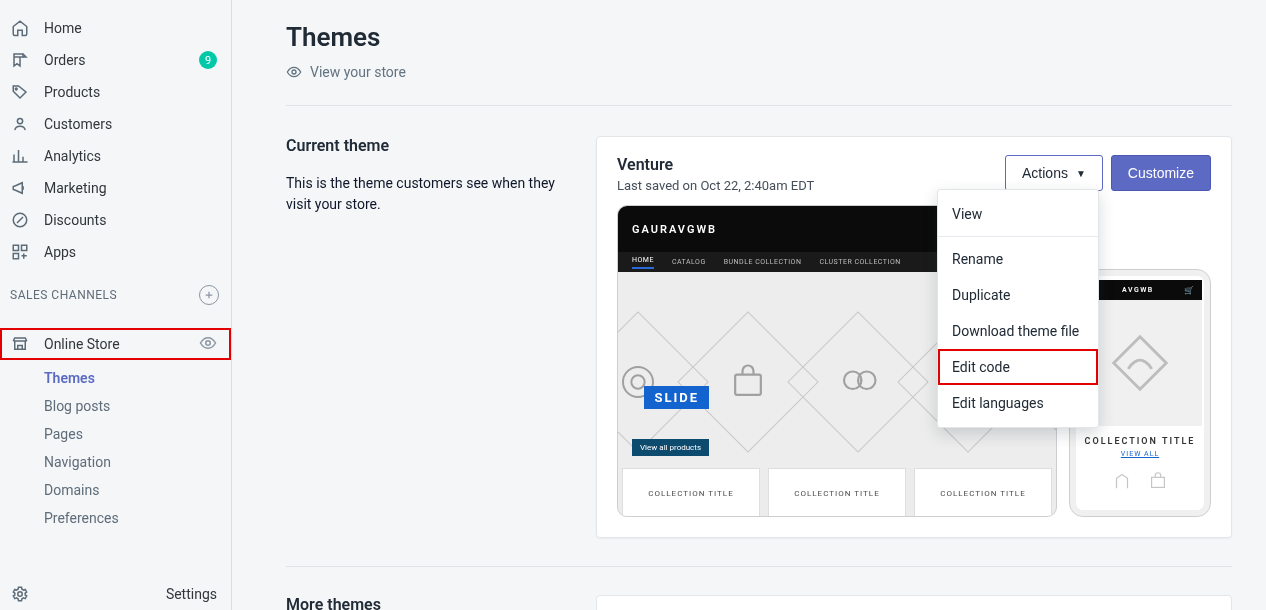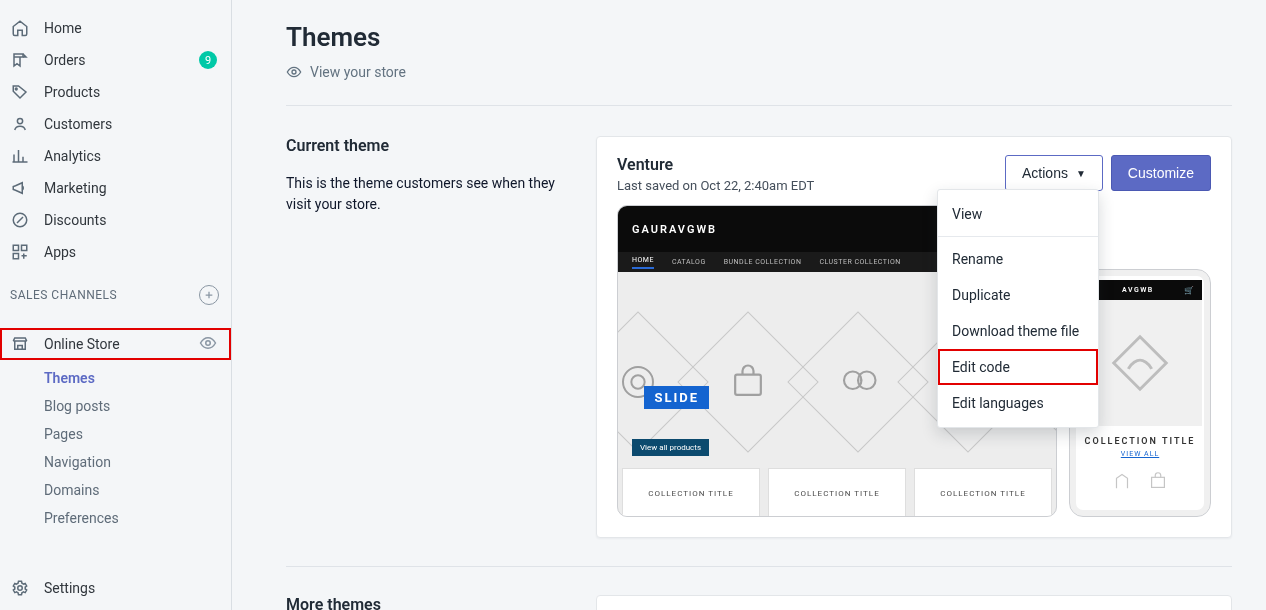--- a/index.html
+++ b/index.html
@@ -97,21 +97,22 @@
     color: #5f6c79;
     cursor: pointer;
   }
   .subnav .sub-item.active {
     color: #5c6ac4;
     font-weight: 600;
   }
 
   .sidebar-footer {
     margin-top: auto;
-    padding-bottom: 6px;
+    padding-bottom: 0;
+    text-align: right;
   }
 
   
   .main {
     flex: 1;
     overflow: auto;
     padding: 22px 34px 32px 54px;
   }
   .page-title {
     font-size: 26px;

